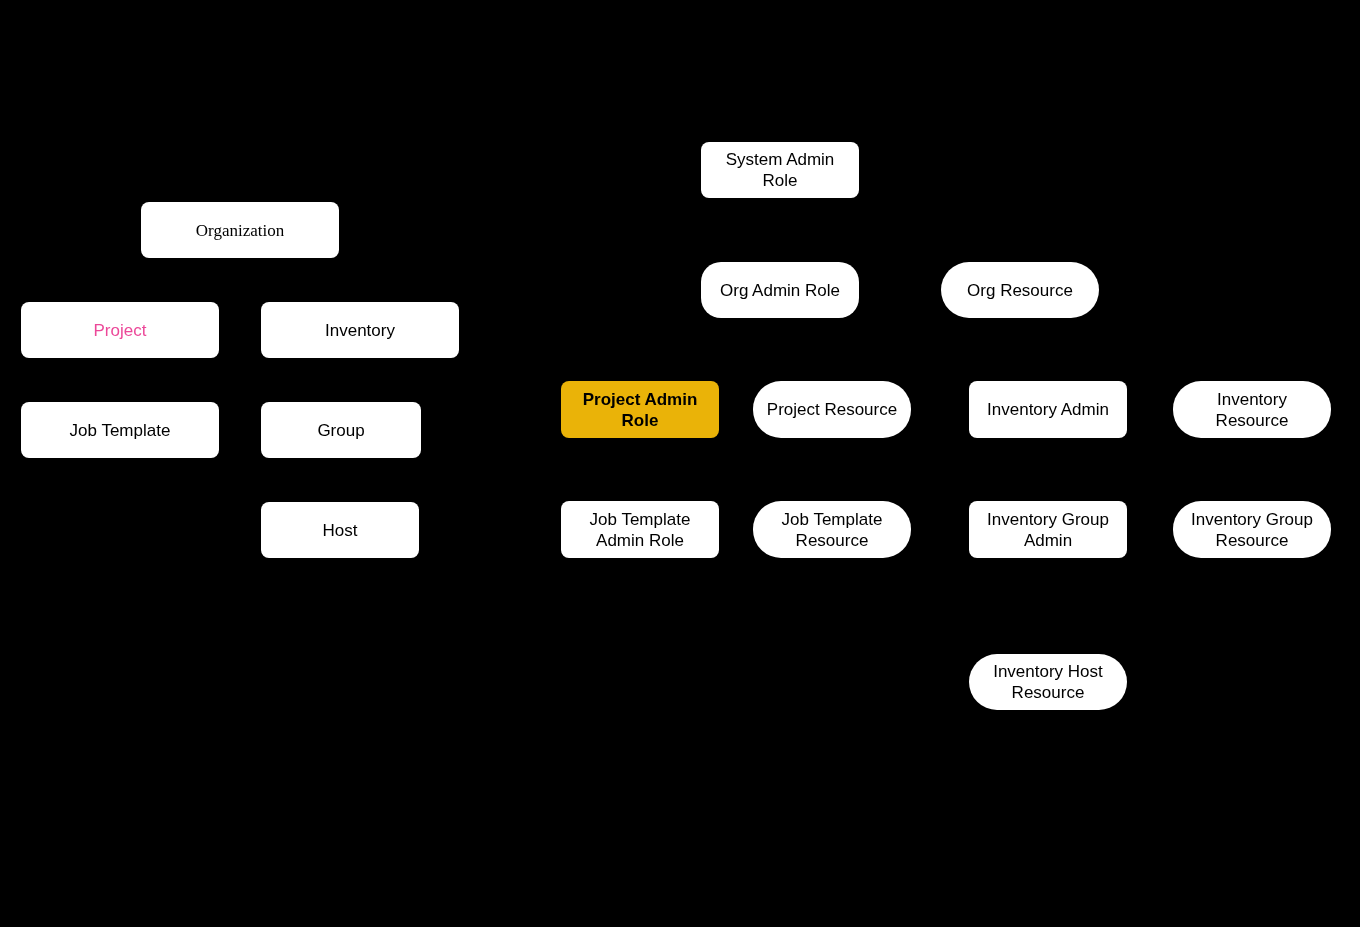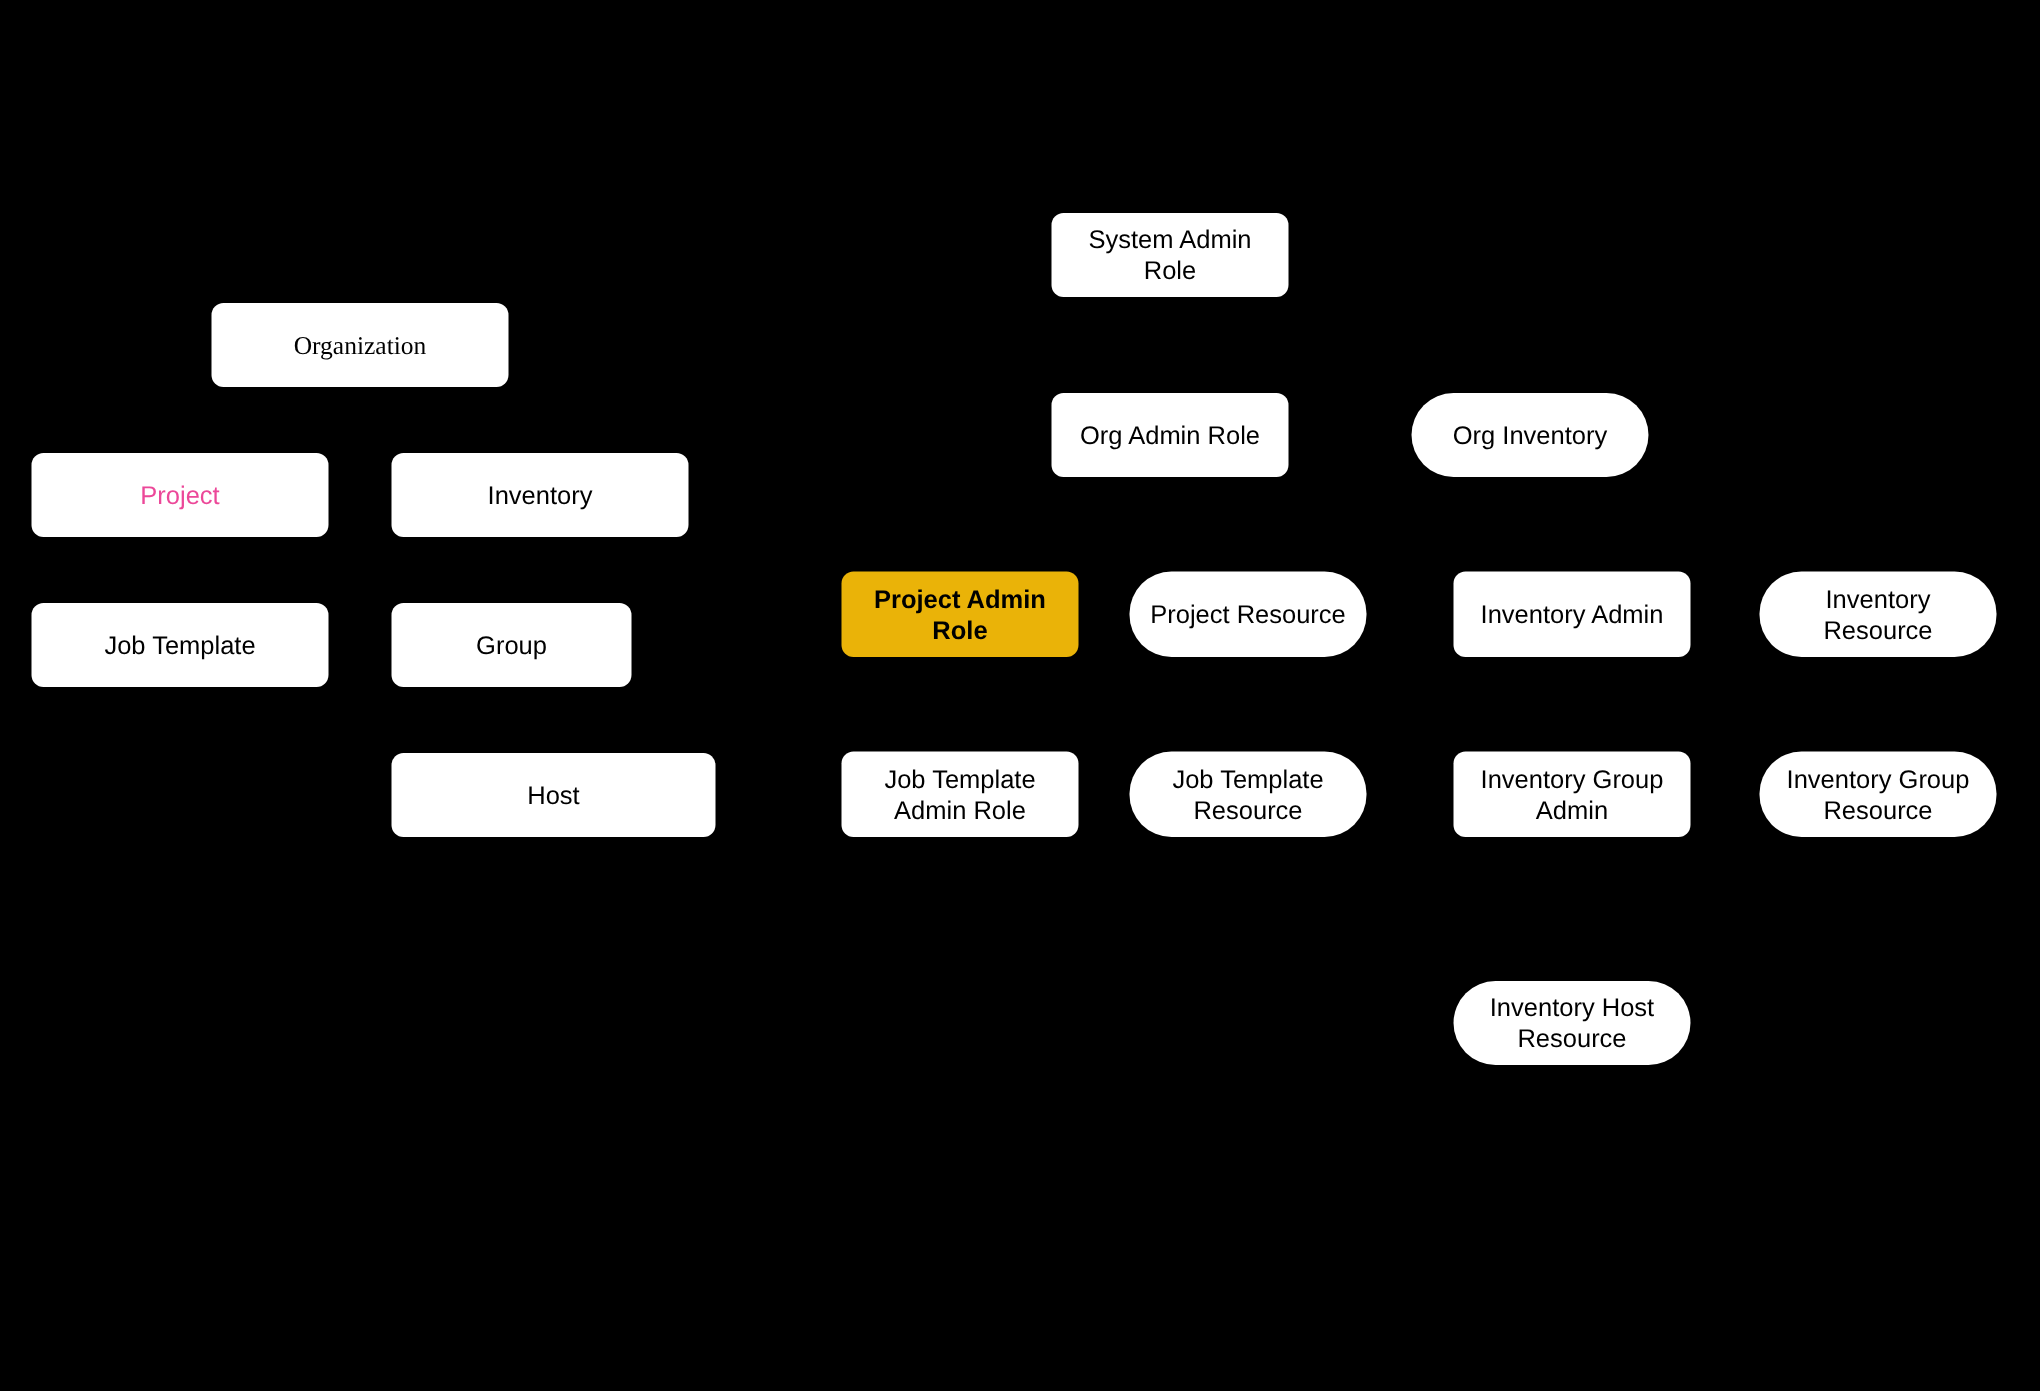--- a/index.html
+++ b/index.html
@@ -31,25 +31,25 @@
 </style>
 </head>
 <body>
 
 <div class="canvas" style="background: rgb(0, 0, 0);">
     <div class="node rect" style="left: 141px; top: 202px; width: 198px; height: 56px; background: rgb(255, 255, 255); color: rgb(0, 0, 0); font-family: Liberation Serif, serif;">Organization</div>
     <div class="node rect" style="left: 21px; top: 302px; width: 198px; height: 56px; background: rgb(255, 255, 255); color: #ec4899;">Project</div>
     <div class="node rect" style="left: 261px; top: 302px; width: 198px; height: 56px; background: rgb(255, 255, 255); color: rgb(0, 0, 0);">Inventory</div>
     <div class="node rect" style="left: 21px; top: 402px; width: 198px; height: 56px; background: rgb(255, 255, 255); color: rgb(0, 0, 0);">Job Template</div>
     <div class="node rect" style="left: 261px; top: 402px; width: 160px; height: 56px; background: rgb(255, 255, 255); color: rgb(0, 0, 0);">Group</div>
-    <div class="node rect" style="left: 261px; top: 502px; width: 216px; height: 56px; background: rgb(255, 255, 255); color: rgb(0, 0, 0);">Host</div>
+    <div class="node rect" style="left: 261px; top: 502px; width: 158px; height: 56px; background: rgb(255, 255, 255); color: rgb(0, 0, 0);">Host</div>
     <div class="node rect" style="left: 701px; top: 142px; width: 158px; height: 56px; background: rgb(255, 255, 255); color: rgb(0, 0, 0);">System Admin
 Role</div>
-    <div class="node rect" style="left: 701px; top: 262px; width: 158px; height: 56px; background: rgb(255, 255, 255); color: rgb(0, 0, 0);">Org Admin Role</div>
-    <div class="node pill" style="left: 941px; top: 262px; width: 158px; height: 56px; background: rgb(255, 255, 255); color: rgb(0, 0, 0);">Org Inventory</div>
+    <div class="node rect" style="left: 701px; top: 262px; width: 158px; height: 56px; background: rgb(255, 255, 255); color: rgb(0, 0, 0); border-radius: 20px;">Org Admin Role</div>
+    <div class="node pill" style="left: 941px; top: 262px; width: 158px; height: 56px; background: rgb(255, 255, 255); color: rgb(0, 0, 0);">Org Resource</div>
     <div class="node rect" style="left: 561px; top: 381px; width: 158px; height: 57px; background: #eab308; color: rgb(0, 0, 0); font-weight: bold;">Project Admin
 Role</div>
     <div class="node pill" style="left: 753px; top: 381px; width: 158px; height: 57px; background: rgb(255, 255, 255); color: rgb(0, 0, 0);">Project Resource</div>
     <div class="node rect" style="left: 969px; top: 381px; width: 158px; height: 57px; background: rgb(255, 255, 255); color: rgb(0, 0, 0);">Inventory Admin</div>
     <div class="node pill" style="left: 1173px; top: 381px; width: 158px; height: 57px; background: rgb(255, 255, 255); color: rgb(0, 0, 0);">Inventory
 Resource</div>
     <div class="node rect" style="left: 561px; top: 501px; width: 158px; height: 57px; background: rgb(255, 255, 255); color: rgb(0, 0, 0);">Job Template
 Admin Role</div>
     <div class="node pill" style="left: 753px; top: 501px; width: 158px; height: 57px; background: rgb(255, 255, 255); color: rgb(0, 0, 0);">Job Template
 Resource</div>

